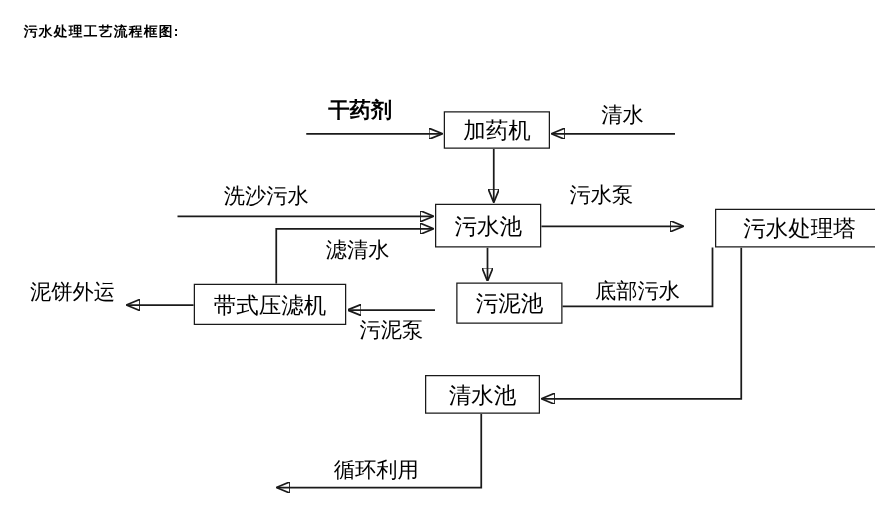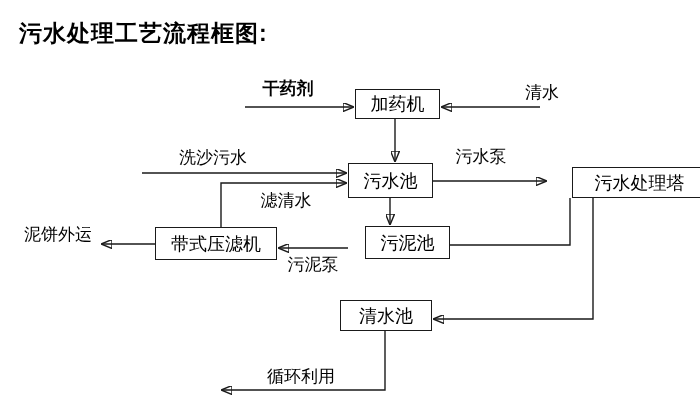--- a/index.html
+++ b/index.html
@@ -14,21 +14,21 @@
     width: 700px;
     height: 420px;
     background: var(--background);
     overflow: hidden;
     color: var(--ink);
   }
   .page-title {
     position: absolute;
     left: 19px;
     top: 18px;
-    font-size: 23px;
+    font-size: 11px;
     font-weight: bold;
     letter-spacing: 1px;
     color: #000;
     white-space: nowrap;
   }
   svg.wires {
     position: absolute;
     left: 0; top: 0;
     width: 700px; height: 420px;
     color: var(--ink);
@@ -87,21 +87,22 @@
   </svg>
 
   <div class="node" style="left:355px; top:89px;  width:85px;  height:30px;">加药机</div>
   <div class="node" style="left:348px; top:163px; width:85px;  height:35px;">污水池</div>
   <div class="node" style="left:548px; top:167px; width:135px; height:31px;margin-left:24px;">污水处理塔</div>
   <div class="node" style="left:365px; top:226px; width:85px;  height:33px;">污泥池</div>
   <div class="node" style="left:155px; top:227px; width:122px; height:33px;text-align:center;">带式压滤机</div>
   <div class="node" style="left:340px; top:300px; width:92px;  height:31px;">清水池</div>
 
   <div class="elabel" style="left:288px; top:88px;font-weight:bold;">干药剂</div>
-  <div class="elabel" style="left:498px; top:92px;margin-left:44px;">清水</div>
+  <div class="elabel" style="left:498px; top:92px;">清水</div>
   <div class="elabel" style="left:213px; top:157px;">洗沙污水</div>
   <div class="elabel" style="left:286px; top:200px;">滤清水</div>
   <div class="elabel" style="left:481px; top:156px;">污水泵</div>
+  <div class="elabel" style="left:510px; top:233px;">底部污水</div>
   <div class="elabel" style="left:313px; top:232px;margin-top:32px;">污泥泵</div>
   <div class="elabel" style="left:301px; top:376px;">循环利用</div>
   <div class="elabel" style="left:58px;  top:234px;">泥饼外运</div>
 
 </div>
 
 </body></html>

